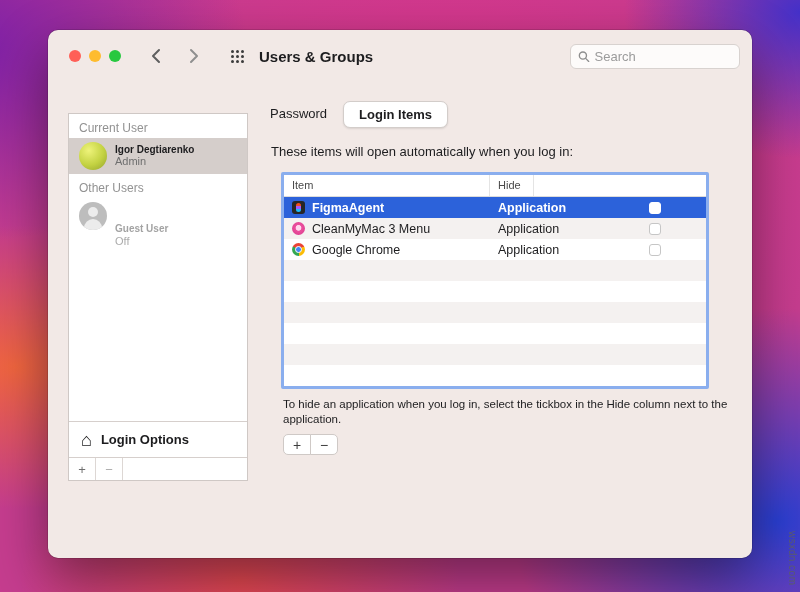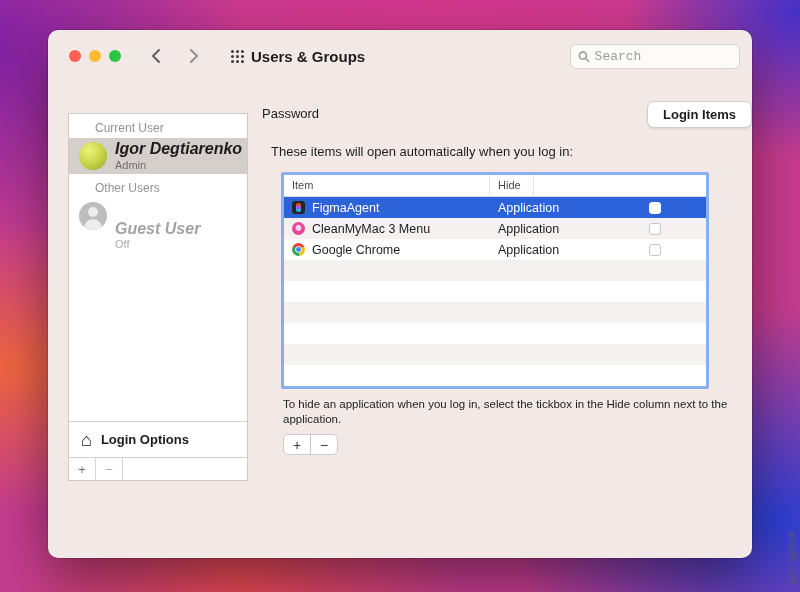--- a/index.html
+++ b/index.html
@@ -28,46 +28,46 @@
   
   .titlebar { position:absolute; left:0; top:0; right:0; height:52px; display:flex; align-items:center; }
   .traffic { display:flex; gap:8px; margin-left:21px; }
   .light { width:12px; height:12px; border-radius:50%; }
   .light.red { background:#ff5f57; }
   .light.yellow { background:#febc2e; }
   .light.green { background:#28c840; }
   .nav-arrow { margin-left:26px; width:18px; height:20px; display:flex; align-items:center; justify-content:center; }
   .nav-arrow + .nav-arrow { margin-left:20px; }
   .grid-btn { margin-left:24px; width:20px; height:20px; display:flex; align-items:center; justify-content:center; }
-  .win-title { margin-left:4px; font-size:15px; font-weight:700; color:#1d1d1f; }
+  .win-title { margin-left:12px; font-size:15px; font-weight:700; color:#1d1d1f; }
   .search-field {
     position:absolute; right:12px; top:14px; width:170px; height:25px;
     background:#fdfbfa; border:1px solid #d8d2cf; border-radius:6px;
     display:flex; align-items:center; padding:0 7px; gap:5px;
   }
   .search-field input {
     border:none; outline:none; background:transparent; width:100%;
-    font-size:13px; color:#3a3a3a; font-family:Liberation Mono, monospace;
+    font-size:13px; color:#3a3a3a; font-family:Liberation Sans, sans-serif;
   }
   .search-field input::placeholder { color:#9b9b9b; }
   
   .sidebar {
     position:absolute; left:20px; top:83px; width:180px; height:368px;
     background:#ffffff; border:1px solid #cfc8c5;
   }
-  .sb-label { font-size:12px; color:#929292; padding:7px 0 3px 10px;margin-left:16px; }
+  .sb-label { font-size:12px; color:#929292; padding:7px 0 3px 10px; }
   .user-row { height:36px; display:flex; align-items:center; padding-left:10px; gap:8px; }
   .user-row.selected { background:#d5cecb; }
   .avatar { width:28px; height:28px; border-radius:50%; flex:0 0 auto; }
   .avatar.tennis { background:radial-gradient(circle at 35% 30%, #eef37a, #c3d242 55%, #93a22c 100%); }
   .avatar.guest { background:#bdbdbd; position:relative; overflow:hidden; }
   .avatar.guest::before { content:""; position:absolute; width:10px; height:10px; border-radius:50%; background:#ececec; left:9px; top:5px; }
   .avatar.guest::after { content:""; position:absolute; width:18px; height:12px; border-radius:9px 9px 0 0; background:#ececec; left:5px; top:17px; }
   .user-texts { display:flex; flex-direction:column; line-height:1.15; }
-  .user-name { font-size:16px; font-weight:600; color:#1c1c1e;font-style:italic; }
+  .user-name { font-size:10px; font-weight:600; color:#1c1c1e; }
   .user-sub { font-size:11px; color:#6f6f6f; }
   .user-row.guest .user-name { color:#a3a3a3;margin-top:39px; }
   .user-row.guest .user-sub { color:#ababab; }
   .login-options {
     position:absolute; left:0; right:0; bottom:23px; height:36px;
     border-top:1px solid #d6cfcc; display:flex; align-items:center; gap:9px; padding-left:12px;
     background:#fff;
   }
   .house-glyph { font-size:18px; color:#1c1c1e; line-height:1; }
   .login-options-label { font-size:13px; font-weight:600; color:#1c1c1e; }
@@ -75,21 +75,21 @@
     position:absolute; left:0; right:0; bottom:0; height:23px;
     border-top:1px solid #d6cfcc; display:flex; background:#fff;
   }
   .sb-act {
     width:27px; height:100%; border-right:1px solid #ddd7d4;
     display:flex; align-items:center; justify-content:center;
     font-size:13px; color:#6f6f6f;
   }
   .sb-act.dim { color:#ababab; }
   
-  .tabs-row { position:absolute; left:200px; right:0; top:71px; display:flex; justify-content:space-between; gap:8px; }
+  .tabs-row { position:absolute; left:208px; right:0; top:71px; display:flex; justify-content:flex-start; gap:2px; }
   .tab { font-size:13px; color:#1d1d1f; padding:5px 14px; border-radius:7px; }
   .tab.active {
     background:#ffffff; border:1px solid #d3cdca; box-shadow:0 1px 2px rgba(0,0,0,.10);
     font-weight:600; padding:5px 15px;
   }
   .desc { position:absolute; left:223px; top:114px; font-size:13px; color:#1d1d1f; }
   .table {
     position:absolute; left:233px; top:142px; width:428px; height:217px;
     background:#fff; border:3px solid #8aaeee; border-radius:2px;
   }
@@ -102,21 +102,21 @@
   .th.hide { width:44px; }
   .th.rest { flex:1; border-right:none; }
   .tbody {
     position:relative; height:189px;
     background:repeating-linear-gradient(180deg, #ffffff 0 21px, #f4f1f0 21px 42px);
   }
   .trow { height:21px; display:flex; align-items:center; }
   .trow.selected { background:#2c62da; }
   .cell-item { width:206px; display:flex; align-items:center; gap:7px; padding-left:8px; font-size:12.5px; color:#1d1d1f; }
   .cell-kind { width:143px; padding-left:8px; font-size:12.5px; color:#1d1d1f; }
-  .trow.selected .cell-item, .trow.selected .cell-kind { color:#ffffff; font-weight:400; }
+  .trow.selected .cell-item, .trow.selected .cell-kind { color:#ffffff; font-weight:700; }
   .cell-hide { width:44px; display:flex; justify-content:center; }
   .checkbox { width:12px; height:12px; border-radius:3px; background:#fff; border:1px solid #c6c6c6; }
   .trow.selected .checkbox { border-color:#fff; }
   .app-icon { width:13px; height:13px; flex:0 0 auto; }
   .icon-figma { background:#262626; border-radius:3px; position:relative; }
   .icon-figma::after { content:""; position:absolute; left:4px; top:2px; width:5px; height:9px; border-radius:2.5px;
     background:linear-gradient(180deg,#f24e1e 0 33%, #a259ff 33% 66%, #1abcfe 66%); }
   .icon-cmm { border-radius:50%; background:radial-gradient(circle at 50% 45%, #ffd7ec 0 2.5px, #ec4f9e 3.2px, #d6378b 100%); }
   .icon-chrome { border-radius:50%; position:relative;
     background:conic-gradient(from -60deg, #ea4335 0 120deg, #fbbc05 120deg 240deg, #34a853 240deg 360deg); }

